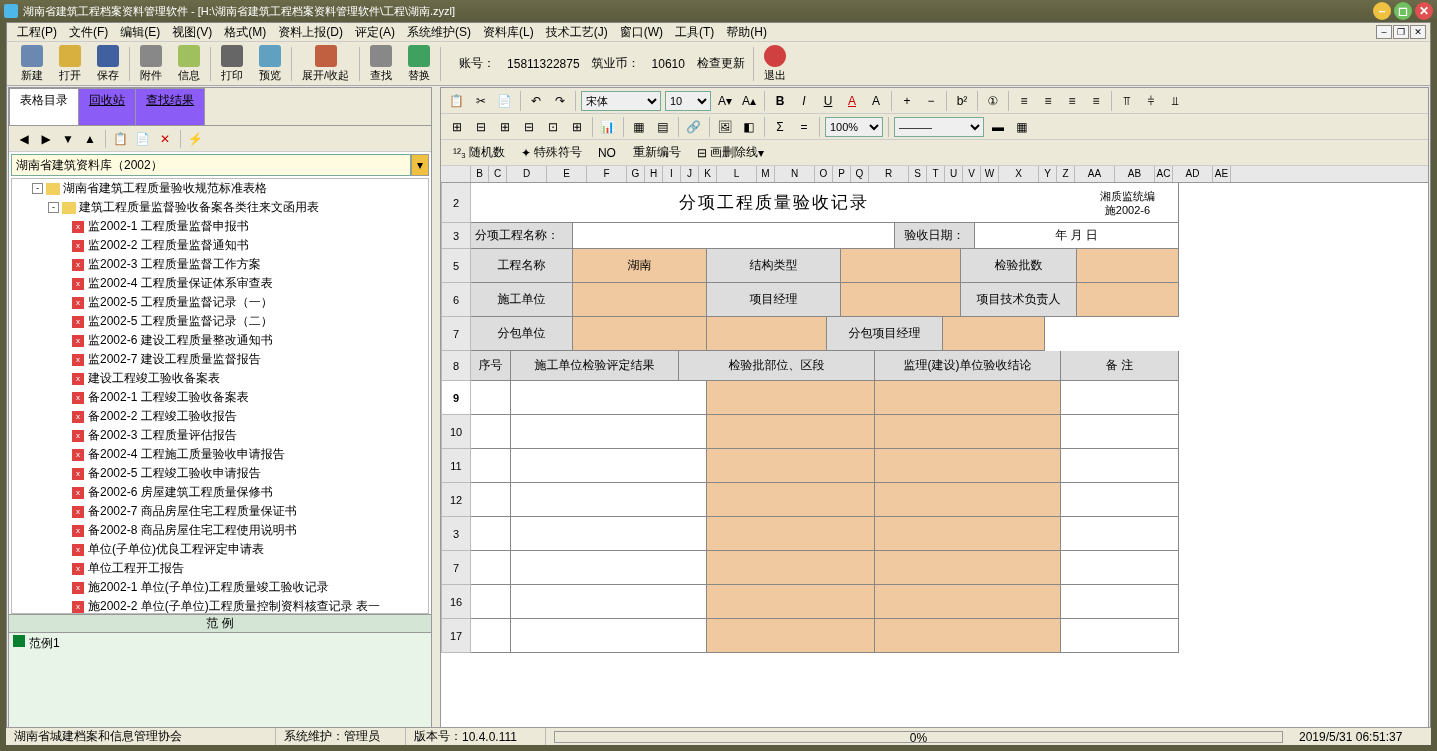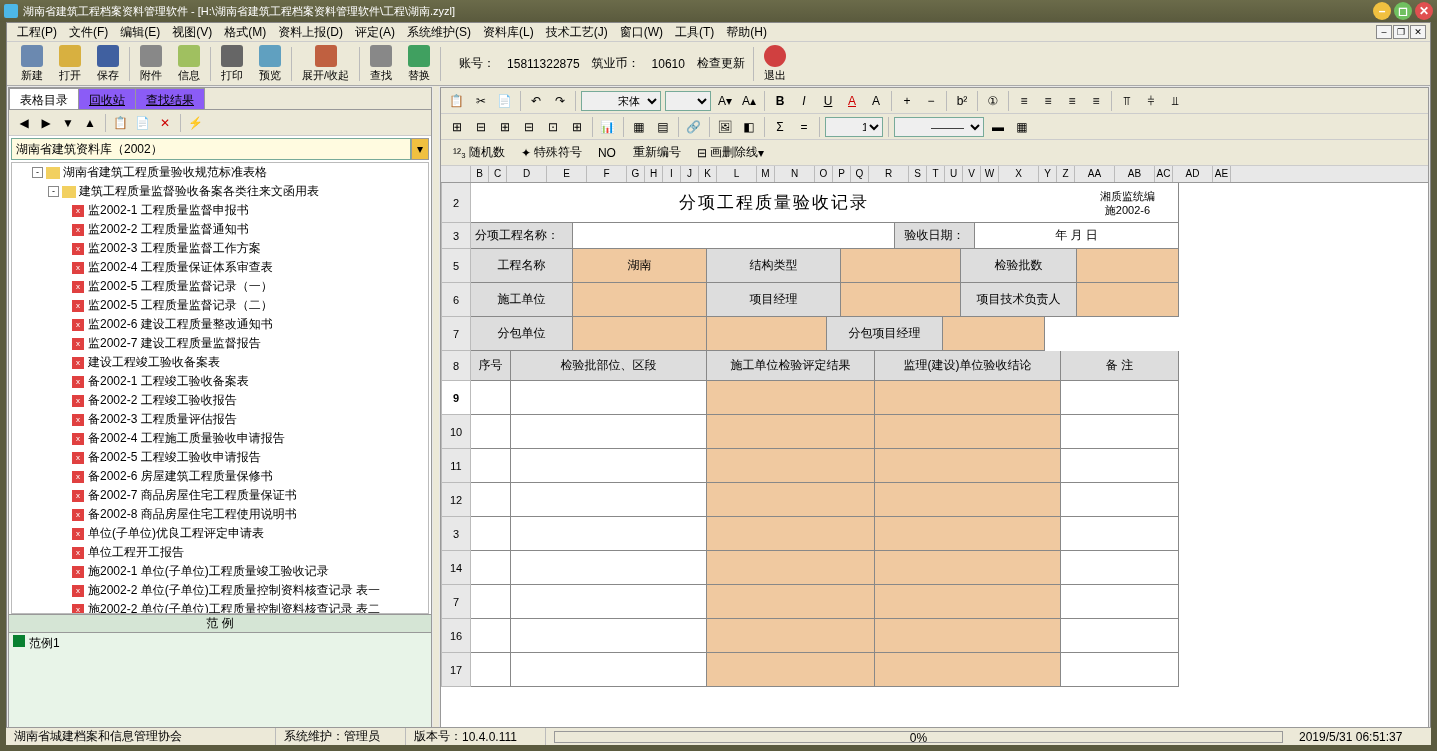--- a/index.html
+++ b/index.html
@@ -28,21 +28,21 @@
 .mtbtn .lbl { font-size:11px; }
 .mtsep { width:1px; height:34px; background:#bbb; margin:0 2px; }
 .mtinfo { margin-left:10px; font-size:11px; display:flex; align-items:center; }
 .mtinfo span { margin:0 6px; }
 
 
 .body { flex:1; display:flex; overflow:hidden; }
 
 
 .lpanel { width:424px; background:#fff; border:1px solid #999; display:flex; flex-direction:column; margin:1px; }
-.ltabs { height:22px; display:flex; border-bottom:1px solid #999; background:#ece9d8; }
+.ltabs { height:38px; display:flex; border-bottom:1px solid #999; background:#ece9d8; }
 .ltab { padding:3px 10px; border:1px solid #999; border-bottom:none; background:#fff; margin-right:-1px; cursor:pointer; }
 .ltab.inact { background:#8b5cf6;text-decoration:underline; }
 .ltb { height:26px; background:#ece9d8; display:flex; align-items:center; padding:0 4px; border-bottom:1px solid #ccc; }
 .ltb div { width:18px; height:18px; margin:0 2px; display:flex; align-items:center; justify-content:center; cursor:pointer; }
 .lcombo { height:22px; display:flex; margin:2px; }
 .lcombo input { flex:1; border:1px solid #7a9; background:#fffbe0; padding:0 4px; }
 .lcombo button { width:18px; background:#f0c040; border:1px solid #999; }
 .tree { flex:1; overflow:auto; background:#fff; border:1px solid #bbb; margin:0 2px; }
 .tnode { padding:1px 0 1px 4px; white-space:nowrap; display:flex; align-items:center; }
 .tnode .exp { width:11px; height:11px; border:1px solid #888; font-size:9px; line-height:9px; text-align:center; margin-right:3px; }
@@ -54,21 +54,21 @@
 .expanel .doc { display:inline-block; width:12px; height:12px; background:#088030; margin-right:4px; }
 
 
 .vsplit { width:6px; background:#ece9d8; cursor:col-resize; }
 
 
 .rpanel { flex:1; display:flex; flex-direction:column; background:#fff; border:1px solid #999; margin:1px; overflow:hidden; }
 .rtb { min-height:26px; background:#ece9d8; border-bottom:1px solid #ccc; display:flex; align-items:center; padding:0 4px; flex-wrap:wrap; }
 .rtb .b { width:22px; height:22px; margin:1px 1px; display:flex; align-items:center; justify-content:center; cursor:pointer; border:1px solid transparent; }
 .rtb .sep { width:1px; height:20px; background:#bbb; margin:0 3px; }
-.rtb select,.rtb input { height:20px; border:1px solid #7a9; font-size:11px; margin:0 2px;padding-left:32px; }
+.rtb select,.rtb input { height:20px; border:1px solid #7a9; font-size:11px; margin:0 2px; }
 .rtb .txtbtn { padding:0 6px; height:22px; display:flex; align-items:center; cursor:pointer; margin:0 2px; }
 
 
 .sheetwrap { flex:1; overflow:auto; position:relative; background:#fff; }
 .colhdr { display:flex; position:sticky; top:0; background:#e8e8e8; border-bottom:1px solid #999; height:17px; }
 .colhdr div { border-right:1px solid #bbb; text-align:center; font-size:10px; line-height:16px; background:#e8e8e8; }
 .sheet { }
 .srow { display:flex; }
 .rnum { width:30px; min-width:30px; background:#e8e8e8; border:1px solid #bbb; border-top:none; text-align:center; font-size:11px; display:flex; align-items:center; justify-content:center; }
 .rnum.act { background:#fff; font-weight:bold; }
@@ -399,22 +399,22 @@
               <div class="rnum">7</div>
               <div class="scell hd" style="width:102px">分包单位</div>
               <div class="scell or" style="width:134px"></div>
               <div class="scell or" style="width:120px"></div>
               <div class="scell hd" style="width:116px">分包项目经理</div>
               <div class="scell or" style="width:102px"></div>
             </div>
             <div class="srow" style="height:30px">
               <div class="rnum">8</div>
               <div class="scell hd" style="width:40px">序号</div>
+              <div class="scell hd" style="width:168px">施工单位检验评定结果</div>
               <div class="scell hd" style="width:196px">检验批部位、区段</div>
-              <div class="scell hd" style="width:168px">施工单位检验评定结果</div>
               <div class="scell hd" style="width:186px">监理(建设)单位验收结论</div>
               <div class="scell hd" style="width:118px">备  注</div>
             </div>
             <div class="srow" style="height:34px">
               <div class="rnum act">9</div>
               <div class="scell" style="width:40px"></div>
               <div class="scell" style="width:196px"></div>
               <div class="scell or" style="width:168px"></div>
               <div class="scell or" style="width:186px"></div>
               <div class="scell" style="width:118px"></div>
@@ -438,28 +438,20 @@
             <div class="srow" style="height:34px">
               <div class="rnum">12</div>
               <div class="scell" style="width:40px"></div>
               <div class="scell" style="width:196px"></div>
               <div class="scell or" style="width:168px"></div>
               <div class="scell or" style="width:186px"></div>
               <div class="scell" style="width:118px"></div>
             </div>
             <div class="srow" style="height:34px">
               <div class="rnum">3</div>
-              <div class="scell" style="width:40px"></div>
-              <div class="scell" style="width:196px"></div>
-              <div class="scell or" style="width:168px"></div>
-              <div class="scell or" style="width:186px"></div>
-              <div class="scell" style="width:118px"></div>
-            </div>
-            <div class="srow" style="height:34px">
-              <div class="rnum">14</div>
               <div class="scell" style="width:40px"></div>
               <div class="scell" style="width:196px"></div>
               <div class="scell or" style="width:168px"></div>
               <div class="scell or" style="width:186px"></div>
               <div class="scell" style="width:118px"></div>
             </div>
             <div class="srow" style="height:34px">
               <div class="rnum">7</div>
               <div class="scell" style="width:40px"></div>
               <div class="scell" style="width:196px"></div>

